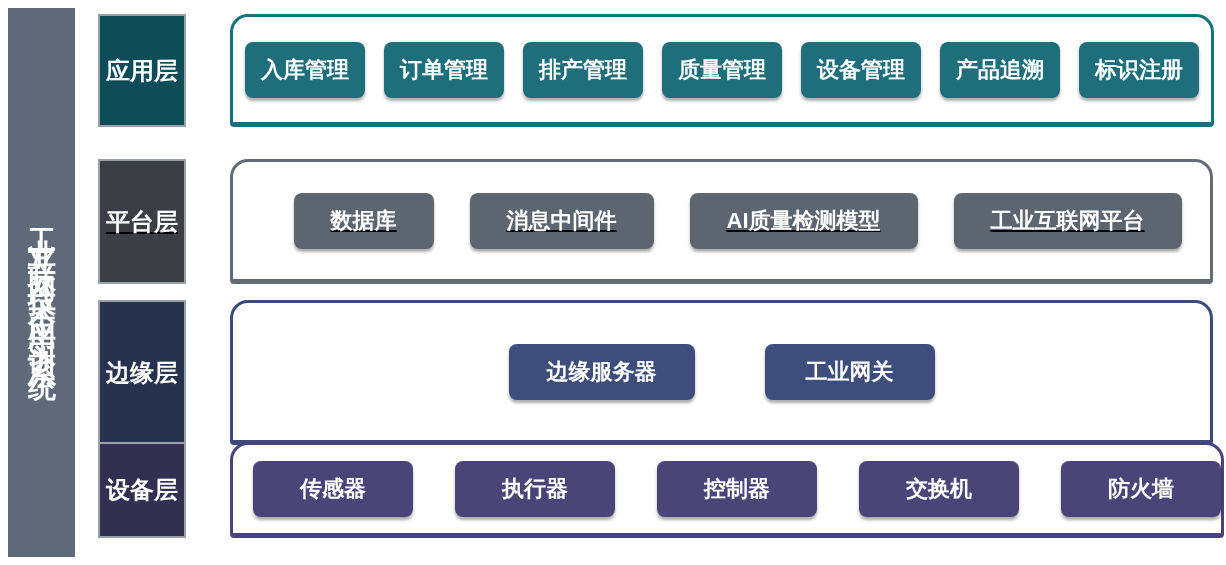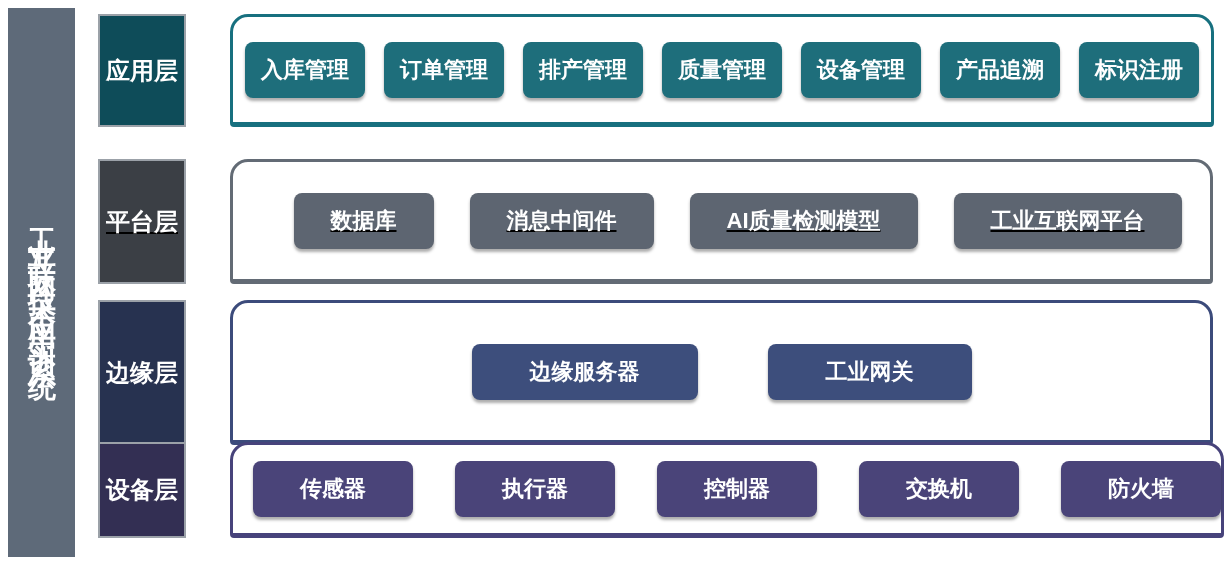--- a/index.html
+++ b/index.html
@@ -40,21 +40,21 @@
     color:#fff;font-weight:bold;font-size:22px;
     display:flex;align-items:center;justify-content:center;
     box-shadow:0 3px 3px rgba(40,40,40,0.38);
     white-space:nowrap;box-sizing:border-box;
   }
   .row-app .layer-box{justify-content:flex-start;padding:0 12px;gap:19px;}
   .row-app .btn{width:120px;}
   .row-platform .layer-box{justify-content:center;gap:36px;padding-left:32px;}
   .row-platform .btn{padding:0 37px;}
   .row-edge .layer-box{justify-content:center;gap:70px;}
-  .row-edge .btn{padding:0 58px;min-width:170px;}
+  .row-edge .btn{padding:0 38px;min-width:170px;}
   .row-device .layer-box{justify-content:center;gap:22px;}
   .row-device .btn{width:160px;margin-left:20px;}
 </style>
 </head>
 <body>
 
 <div class="stage">
 
   <div class="sidebar">
     <span class="sidebar-title">工业互联网技术应用实训系统</span>

